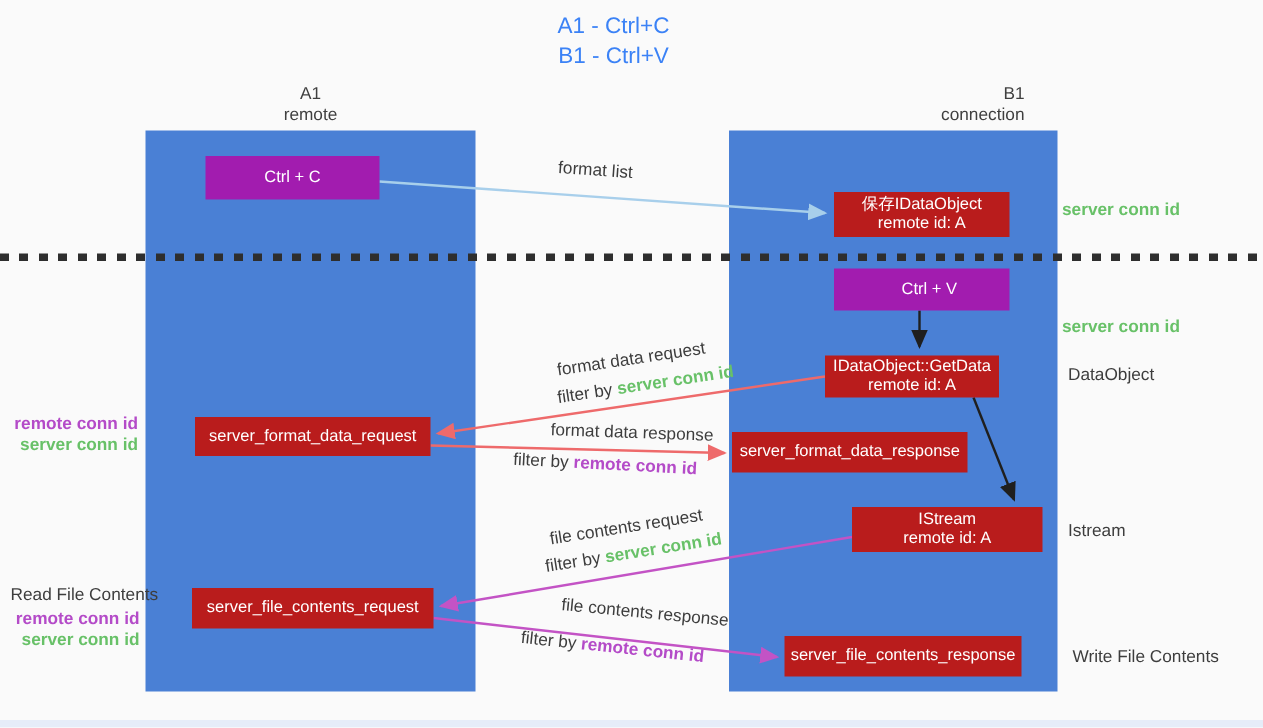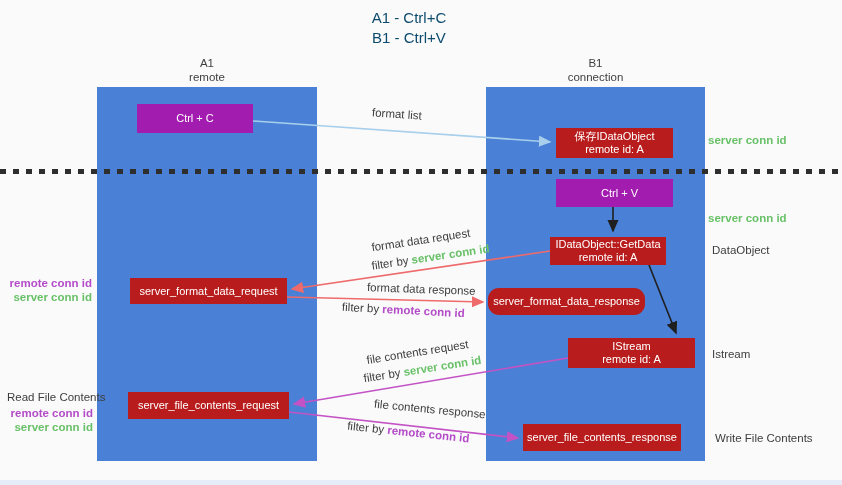--- a/index.html
+++ b/index.html
@@ -1,25 +1,25 @@
 <!DOCTYPE html>
 <html><head>
 <meta charset="utf-8">
 <style>
   * { margin:0; padding:0; box-sizing:border-box; }
   body { font-family:"Liberation Sans", sans-serif; background:#fafafa; }
   .canvas { position:relative; width:842px; height:485px; background:#fafafa; overflow:hidden; }
 
   .title { position:absolute; left:0; top:8px; width:818px; text-align:center;
-           font-size:15px; line-height:20px; color:#0c4a6e; }
+           font-size:15px; line-height:20px; color:#3b82f6; }
 
   .col-header { position:absolute; top:56px; text-align:center; font-size:11.5px;
                 line-height:14px; color:#3f3f3f; }
   #hdr-a1 { left:97px; width:220px; }
-  #hdr-b1 { left:486px; width:219px; }
+  #hdr-b1 { left:464px; width:219px;text-align:right; }
 
   .column { position:absolute; top:87px; height:374px; background:#4a80d5; }
   #col-a1 { left:97px; width:220px; }
   #col-b1 { left:486px; width:219px; }
 
   .dotted-line { position:absolute; left:0; top:169px; width:842px; height:5px;
                  background:repeating-linear-gradient(90deg, #2e2e2e 0 6px, transparent 6px 13px); }
 
   .bottom-strip { position:absolute; left:0; top:480px; width:842px; height:5px; background:#e6ecf8; }
 
@@ -27,21 +27,21 @@
 
   .node { position:absolute; display:flex; flex-direction:column; justify-content:center;
           align-items:center; color:#ffffff; font-size:11px; line-height:13px; text-align:center; }
   .green  { background:#a21caf; }
   .orange { background:#b91c1c; }
   #node-ctrl-c  { left:137px; top:104px; width:116px; height:29px; }
   #node-save    { left:556px; top:128px; width:117px; height:30px; }
   #node-ctrl-v  { left:556px; top:179px; width:117px; height:28px;padding-left:10px; }
   #node-getdata { left:550px; top:237px; width:116px; height:28px; }
   #node-sfdreq  { left:130px; top:278px; width:157px; height:26px; }
-  #node-sfdresp { left:488px; top:288px; width:157px; height:27px;border-radius:11px; }
+  #node-sfdresp { left:488px; top:288px; width:157px; height:27px; }
   #node-istream { left:568px; top:338px; width:127px; height:30px; }
   #node-sfcreq  { left:128px; top:392px; width:161px; height:27px; }
   #node-sfcresp { left:523px; top:424px; width:158px; height:27px; }
 
   .flow-label { position:absolute; white-space:nowrap; font-size:11.5px; color:#3d3d3d;
                 transform-origin:center center; }
   #lbl-format-list { left:372px; top:108px; transform:rotate(4deg); }
   #lbl-fdreq1  { left:371px; top:234px; transform:rotate(-8.5deg); }
   #lbl-fdreq2  { left:371px; top:251px; transform:rotate(-8.5deg); }
   #lbl-fdresp1 { left:367px; top:283px; transform:rotate(2deg); }

